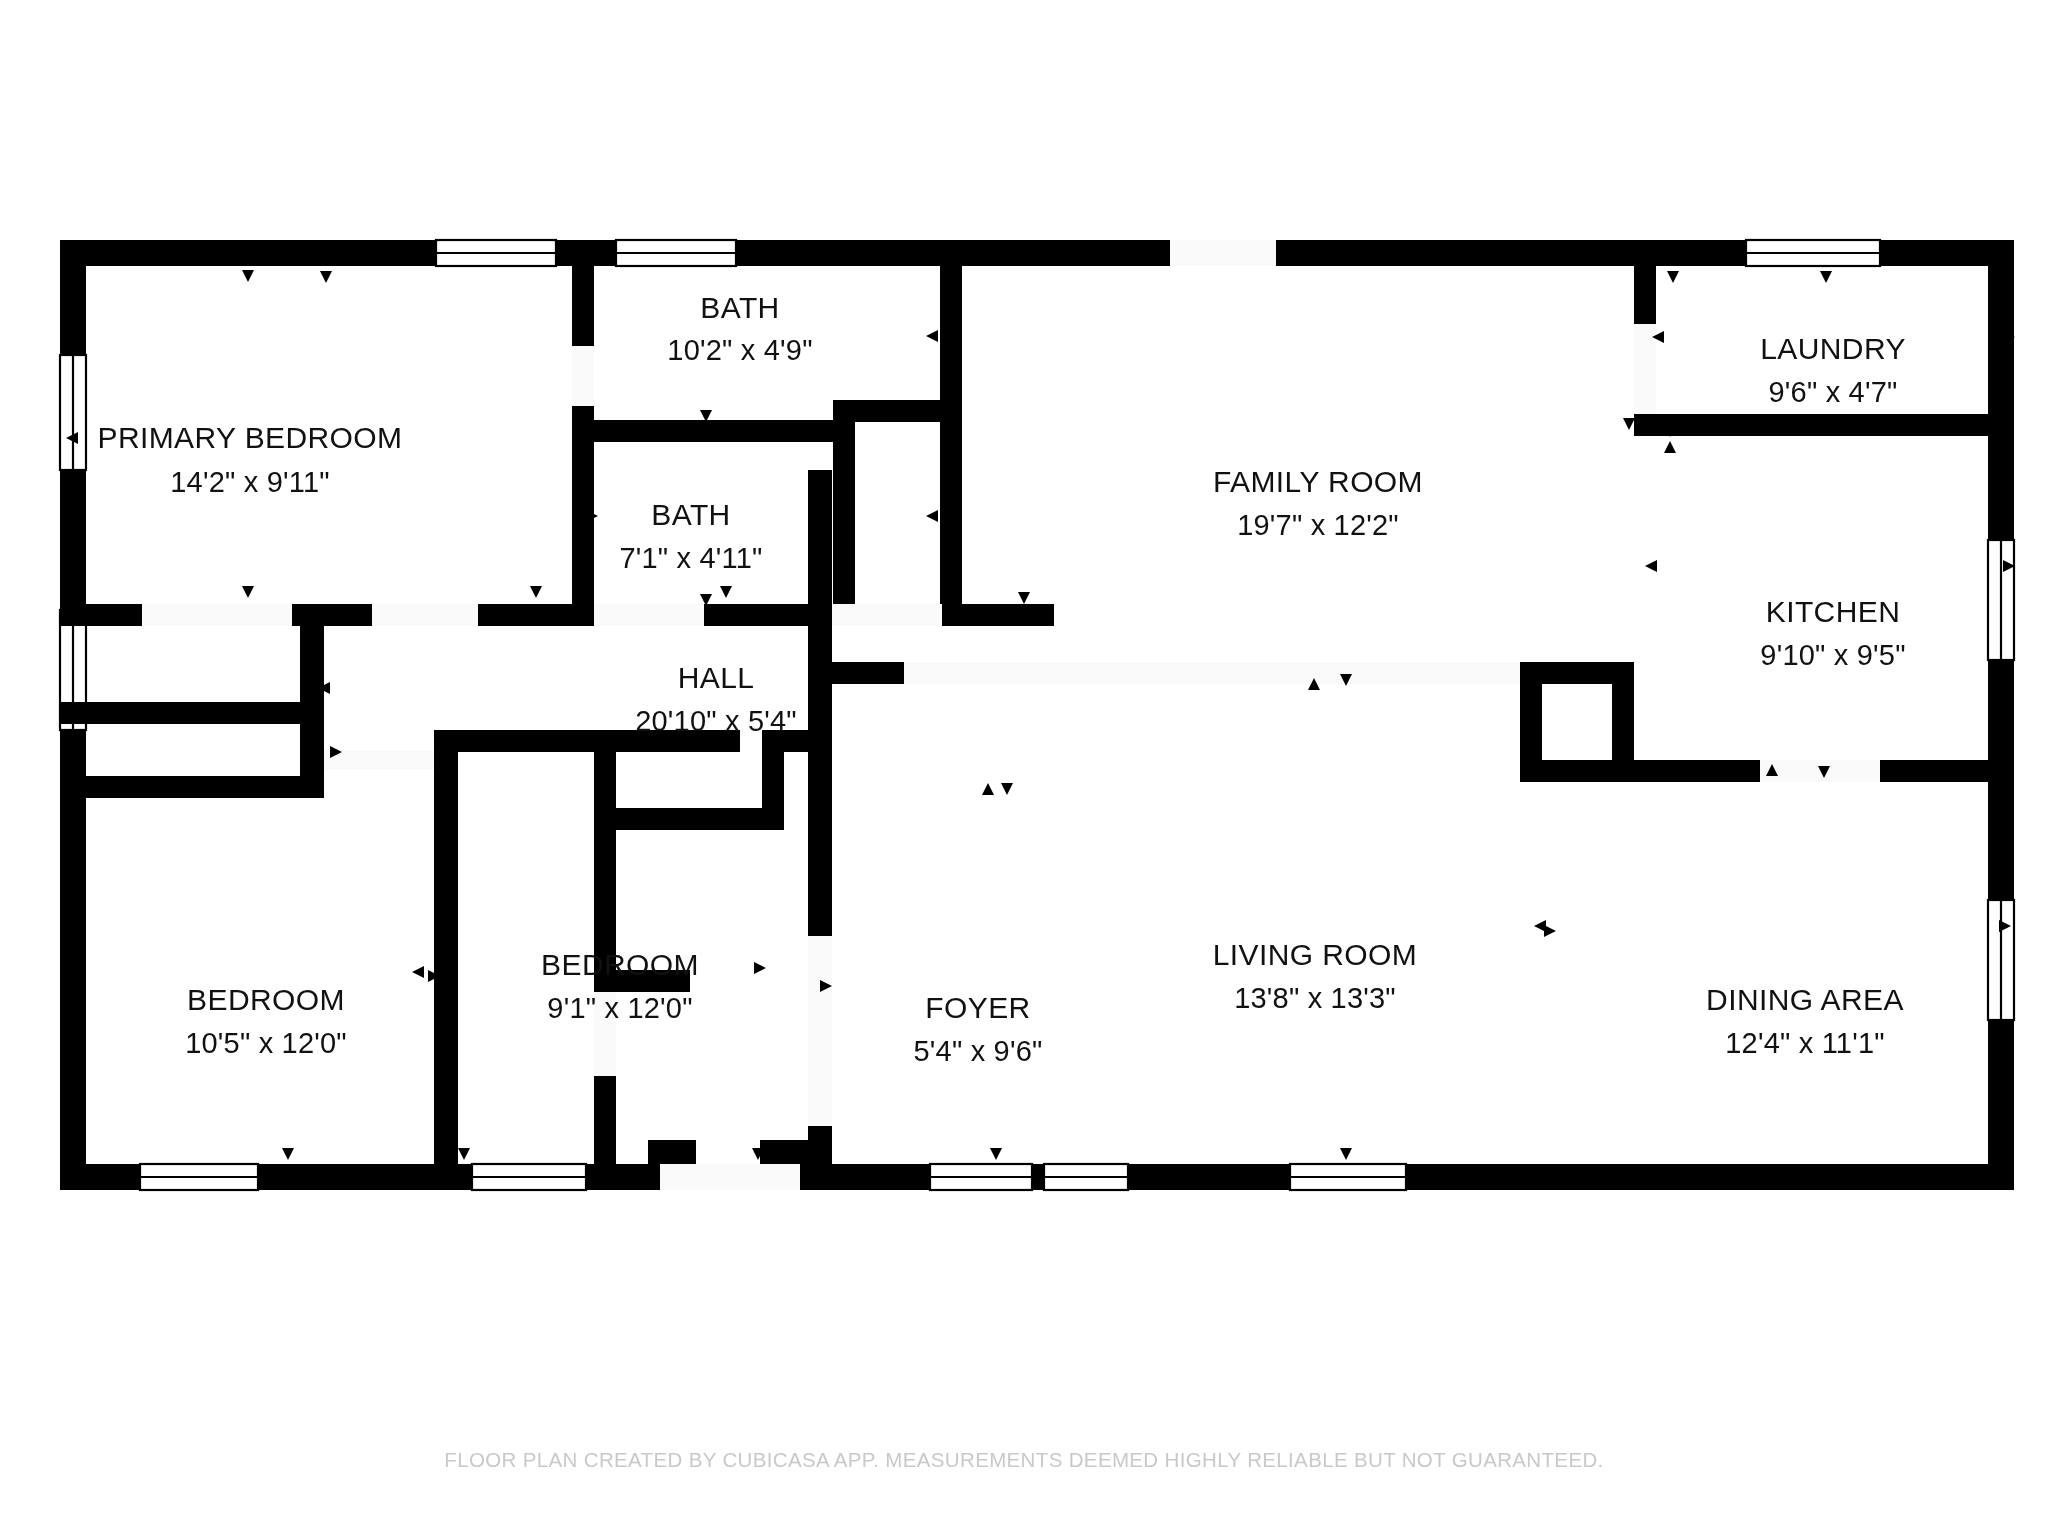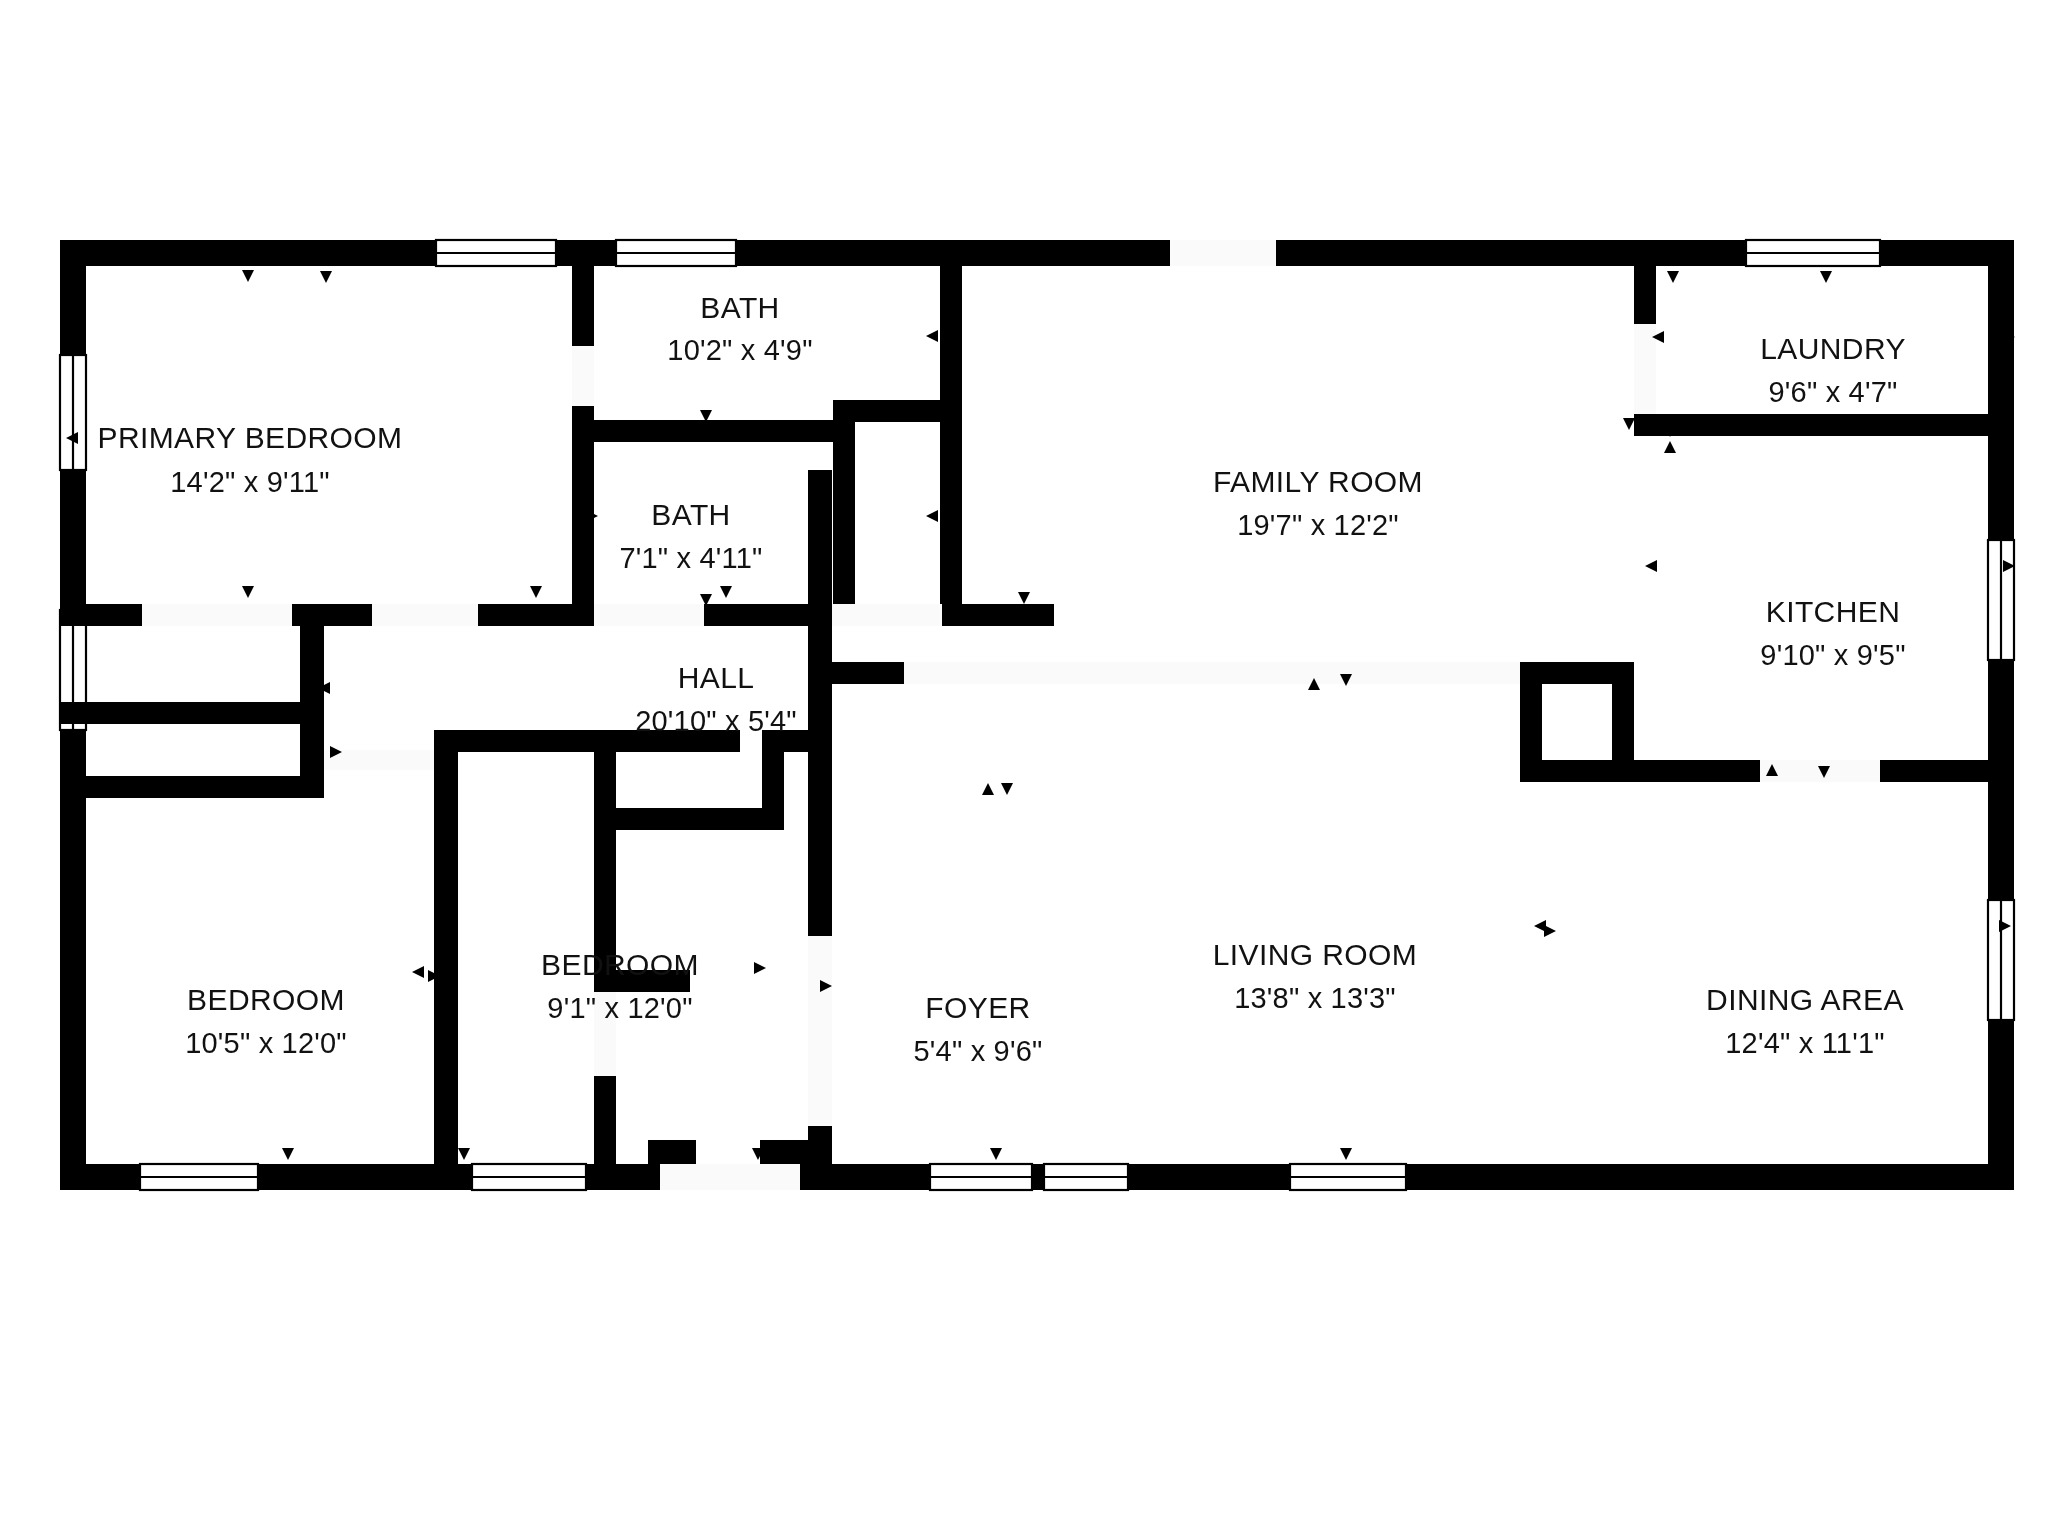--- a/index.html
+++ b/index.html
@@ -319,14 +319,15 @@
 
       <text class="room-label" x="1315" y="965">LIVING ROOM</text>
       <text class="room-dims" x="1315" y="1008">13'8" x 13'3"</text>
 
       <text class="room-label" x="1805" y="1010">DINING AREA</text>
       <text class="room-dims" x="1805" y="1053">12'4" x 11'1"</text>
     </g>
 
   </svg>
 
+  <div class="footer-note">FLOOR PLAN CREATED BY CUBICASA APP. MEASUREMENTS DEEMED HIGHLY RELIABLE BUT NOT GUARANTEED.</div>
 
 </div>
 
 </body></html>

